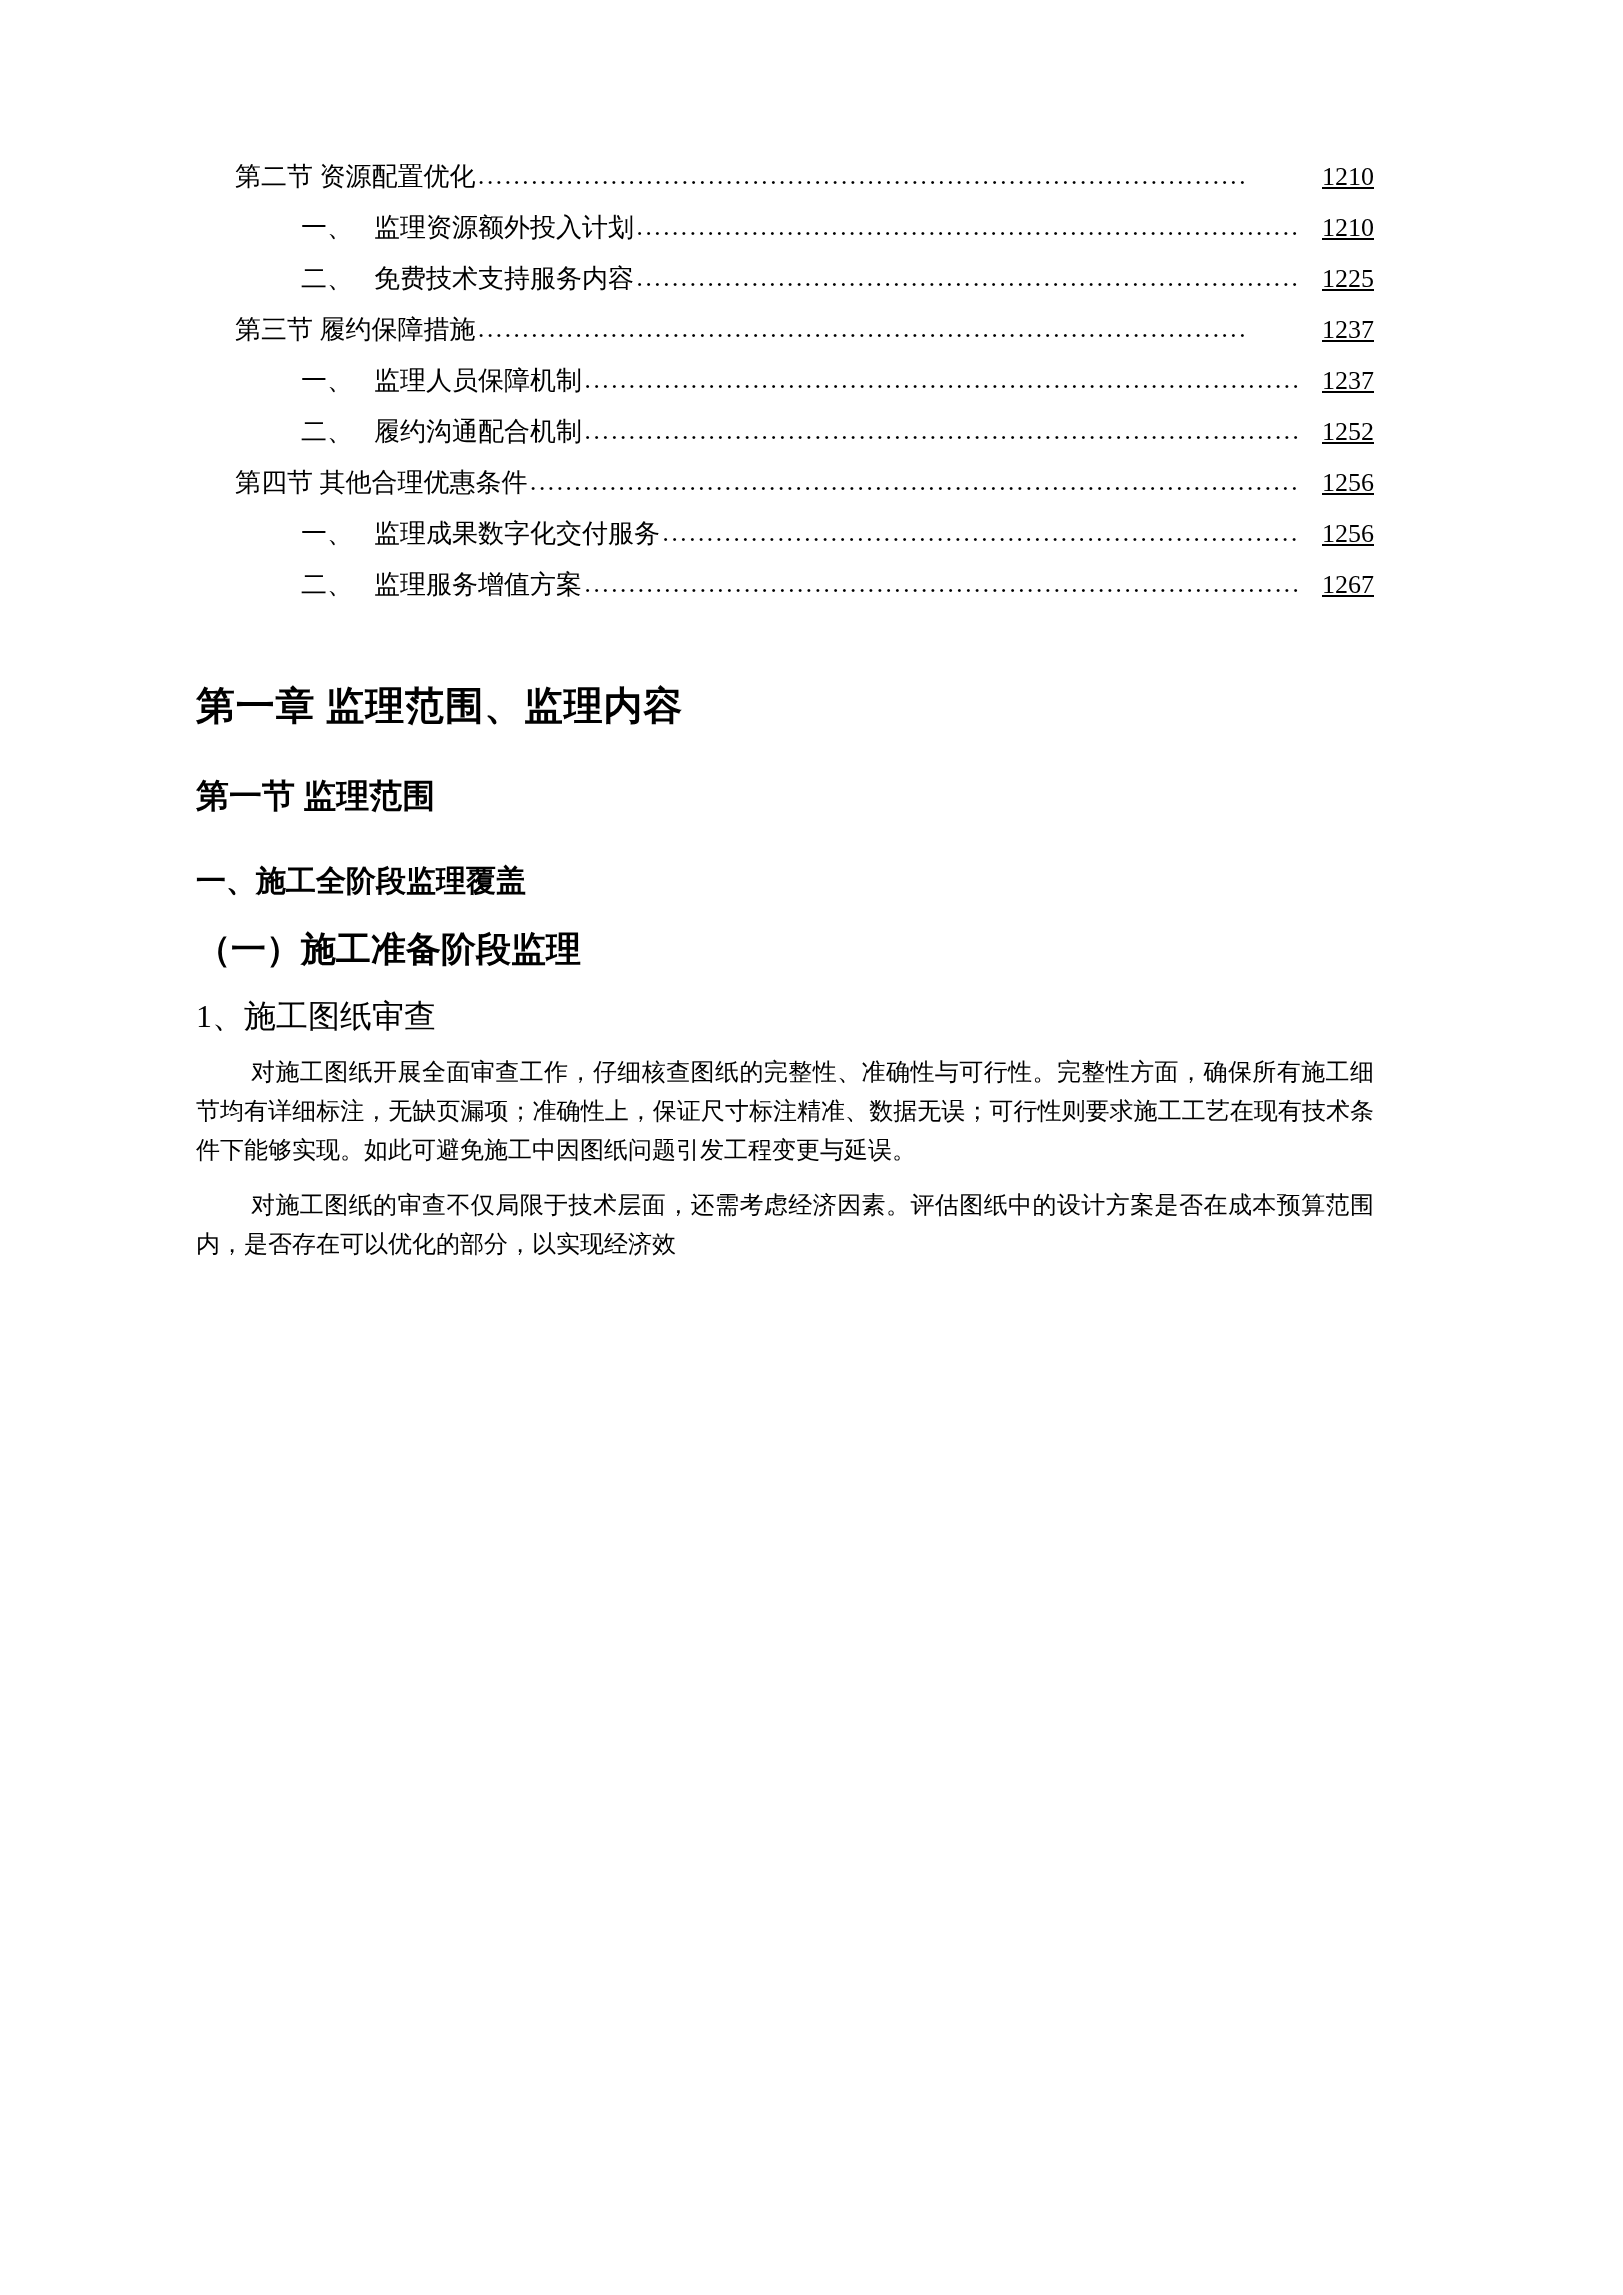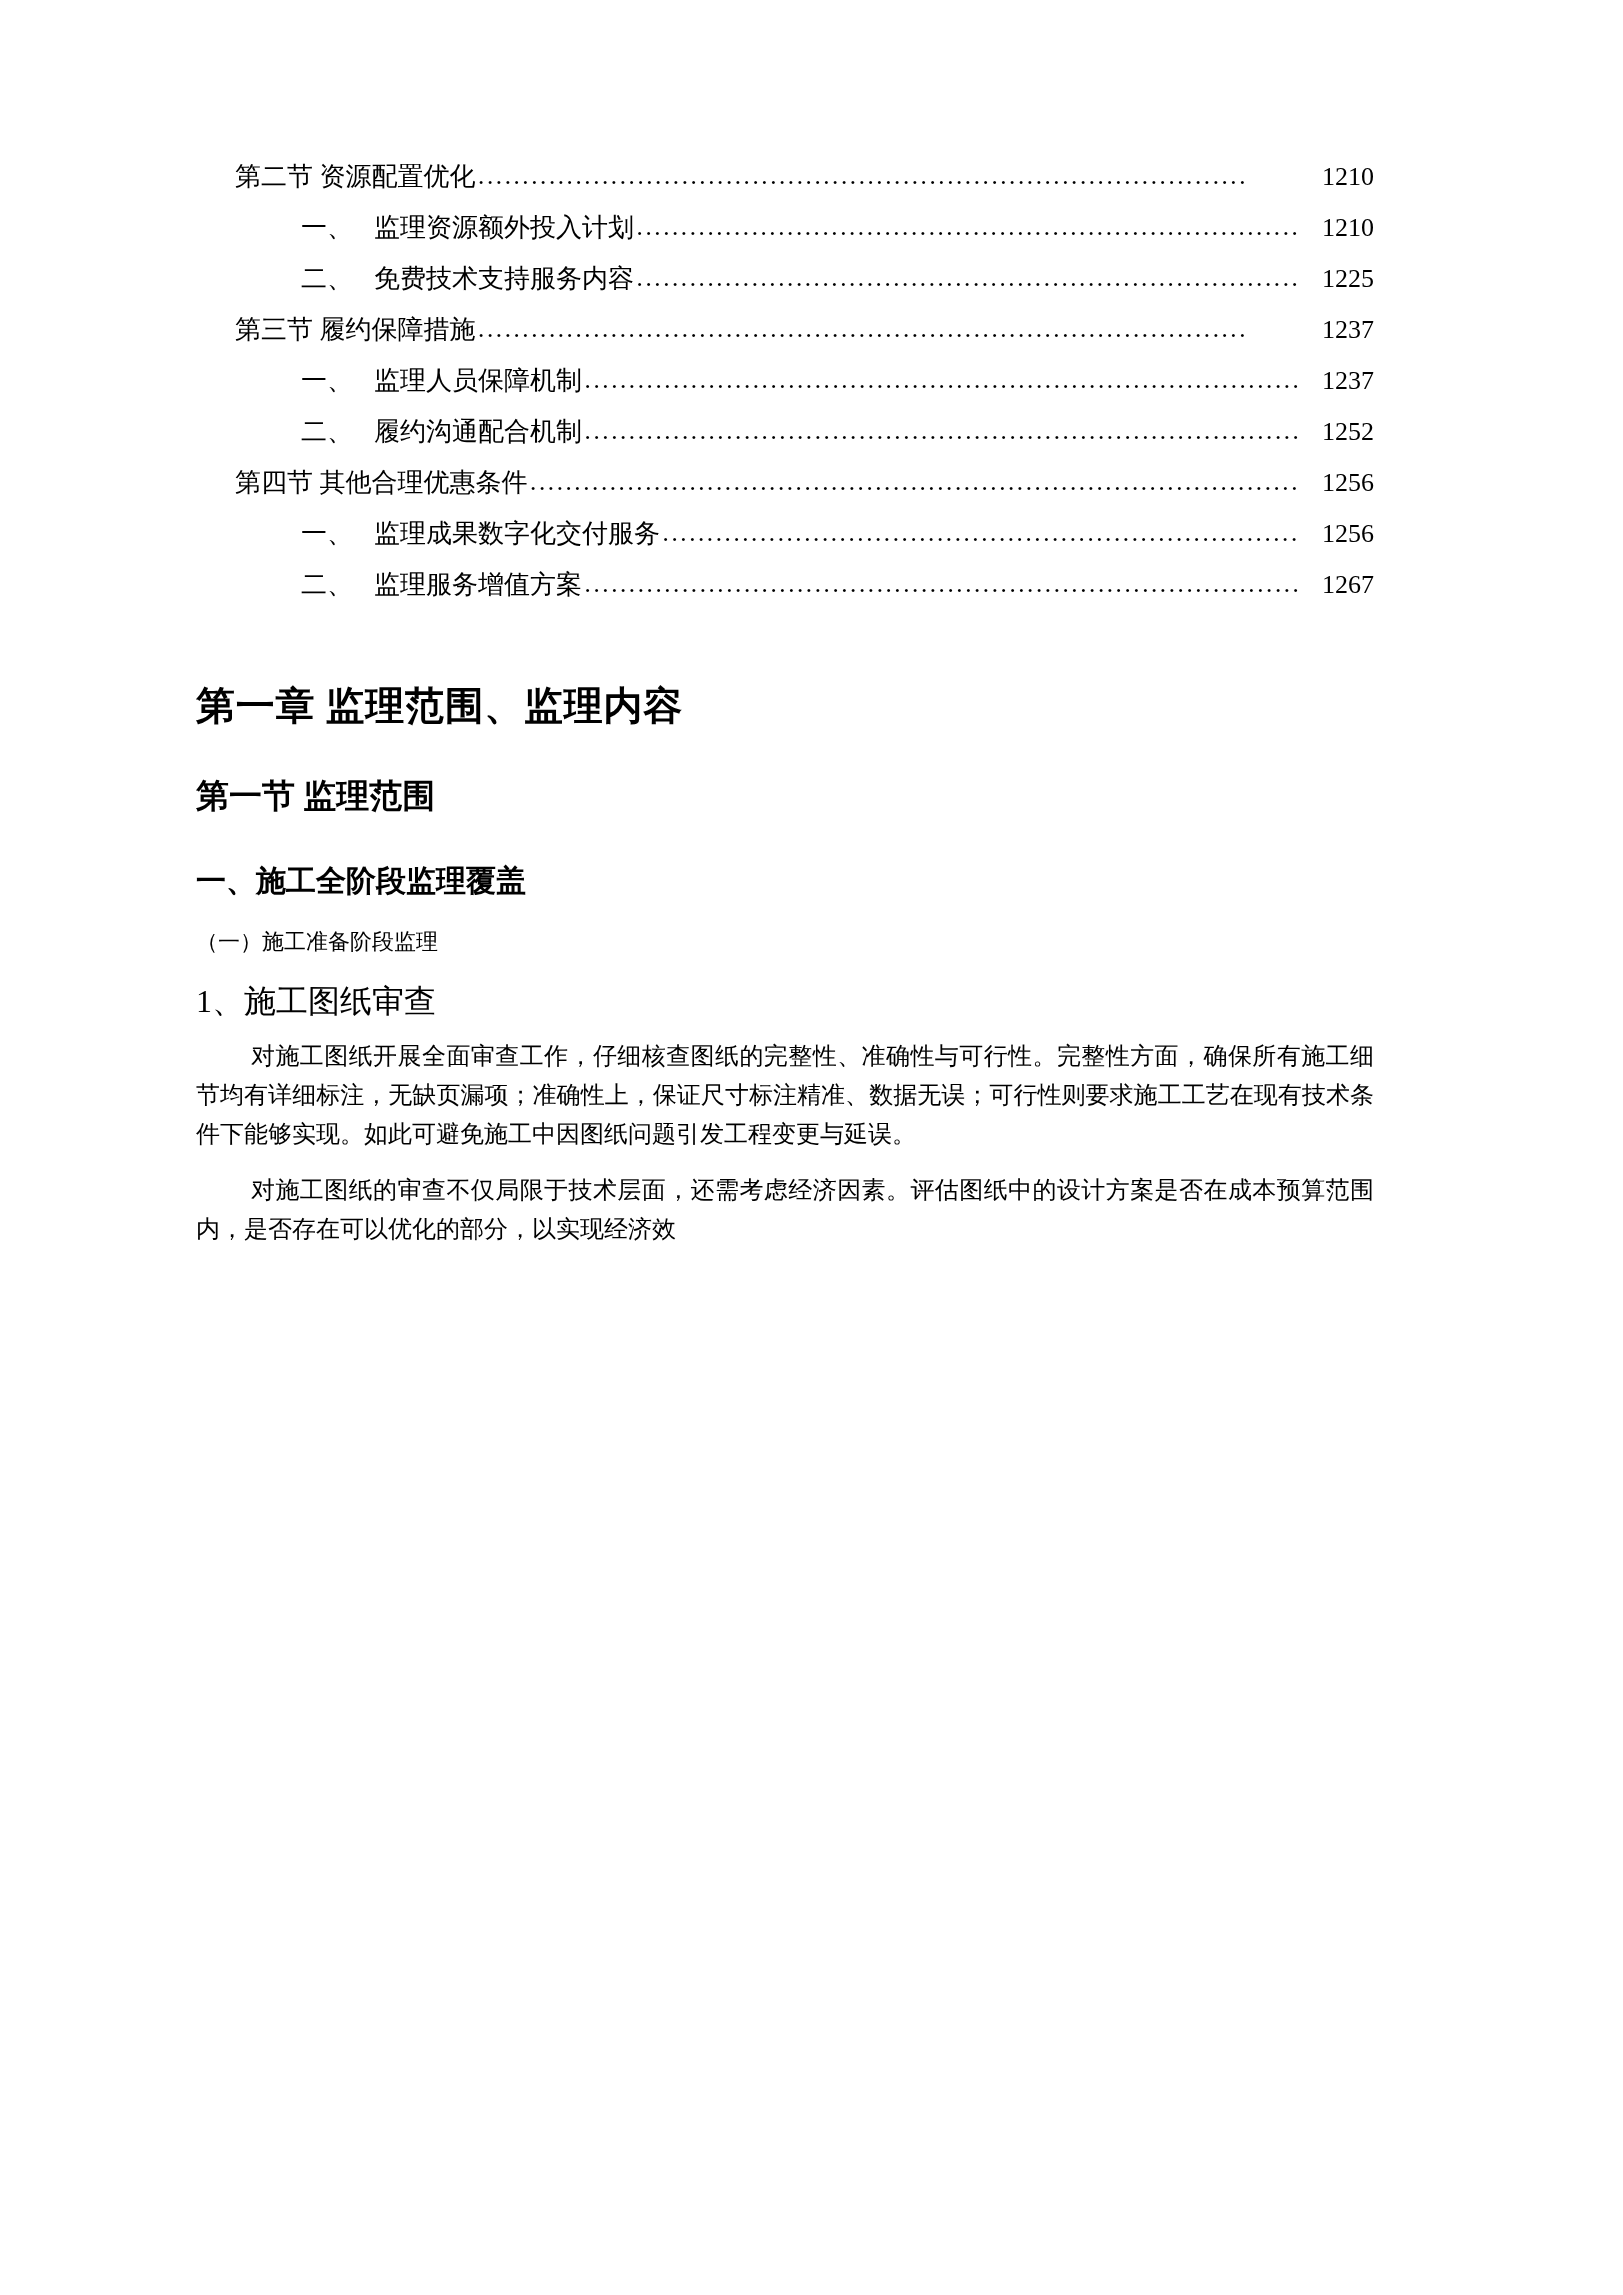--- a/index.html
+++ b/index.html
@@ -59,20 +59,21 @@
     letter-spacing: 2.6px;
     font-size: 25px;
     color: #000;
     transform: translateY(-1.3px);
   }
   .toc-page {
     flex: 0 0 auto;
     text-align: right;
     min-width: 72px;
     font-size: 26px;
+    text-decoration: underline;
   }
 
   
   h1.chapter {
     font-size: 39px;
     font-weight: bold;
     margin: 85px 0 0 0;
     letter-spacing: 0.7px;
     line-height: 1.2;
   }
@@ -83,22 +84,22 @@
     line-height: 1.2;
   }
   h3.sub {
     font-size: 30px;
     font-weight: bold;
     margin: 47px 0 0 0;
     line-height: 1.2;
     font-family: "DejaVu Sans", sans-serif;
   }
   h4.subsub {
-    font-size: 22px;
-    font-weight: normal;
+    font-size: 35px;
+    font-weight: bold;
     margin: 30px 0 0 0;
     line-height: 1.2;
   }
   h5.item {
     font-size: 32px;
     font-weight: normal;
     margin: 26px 0 0 0;
     line-height: 1.2;
   }
   p.body {

